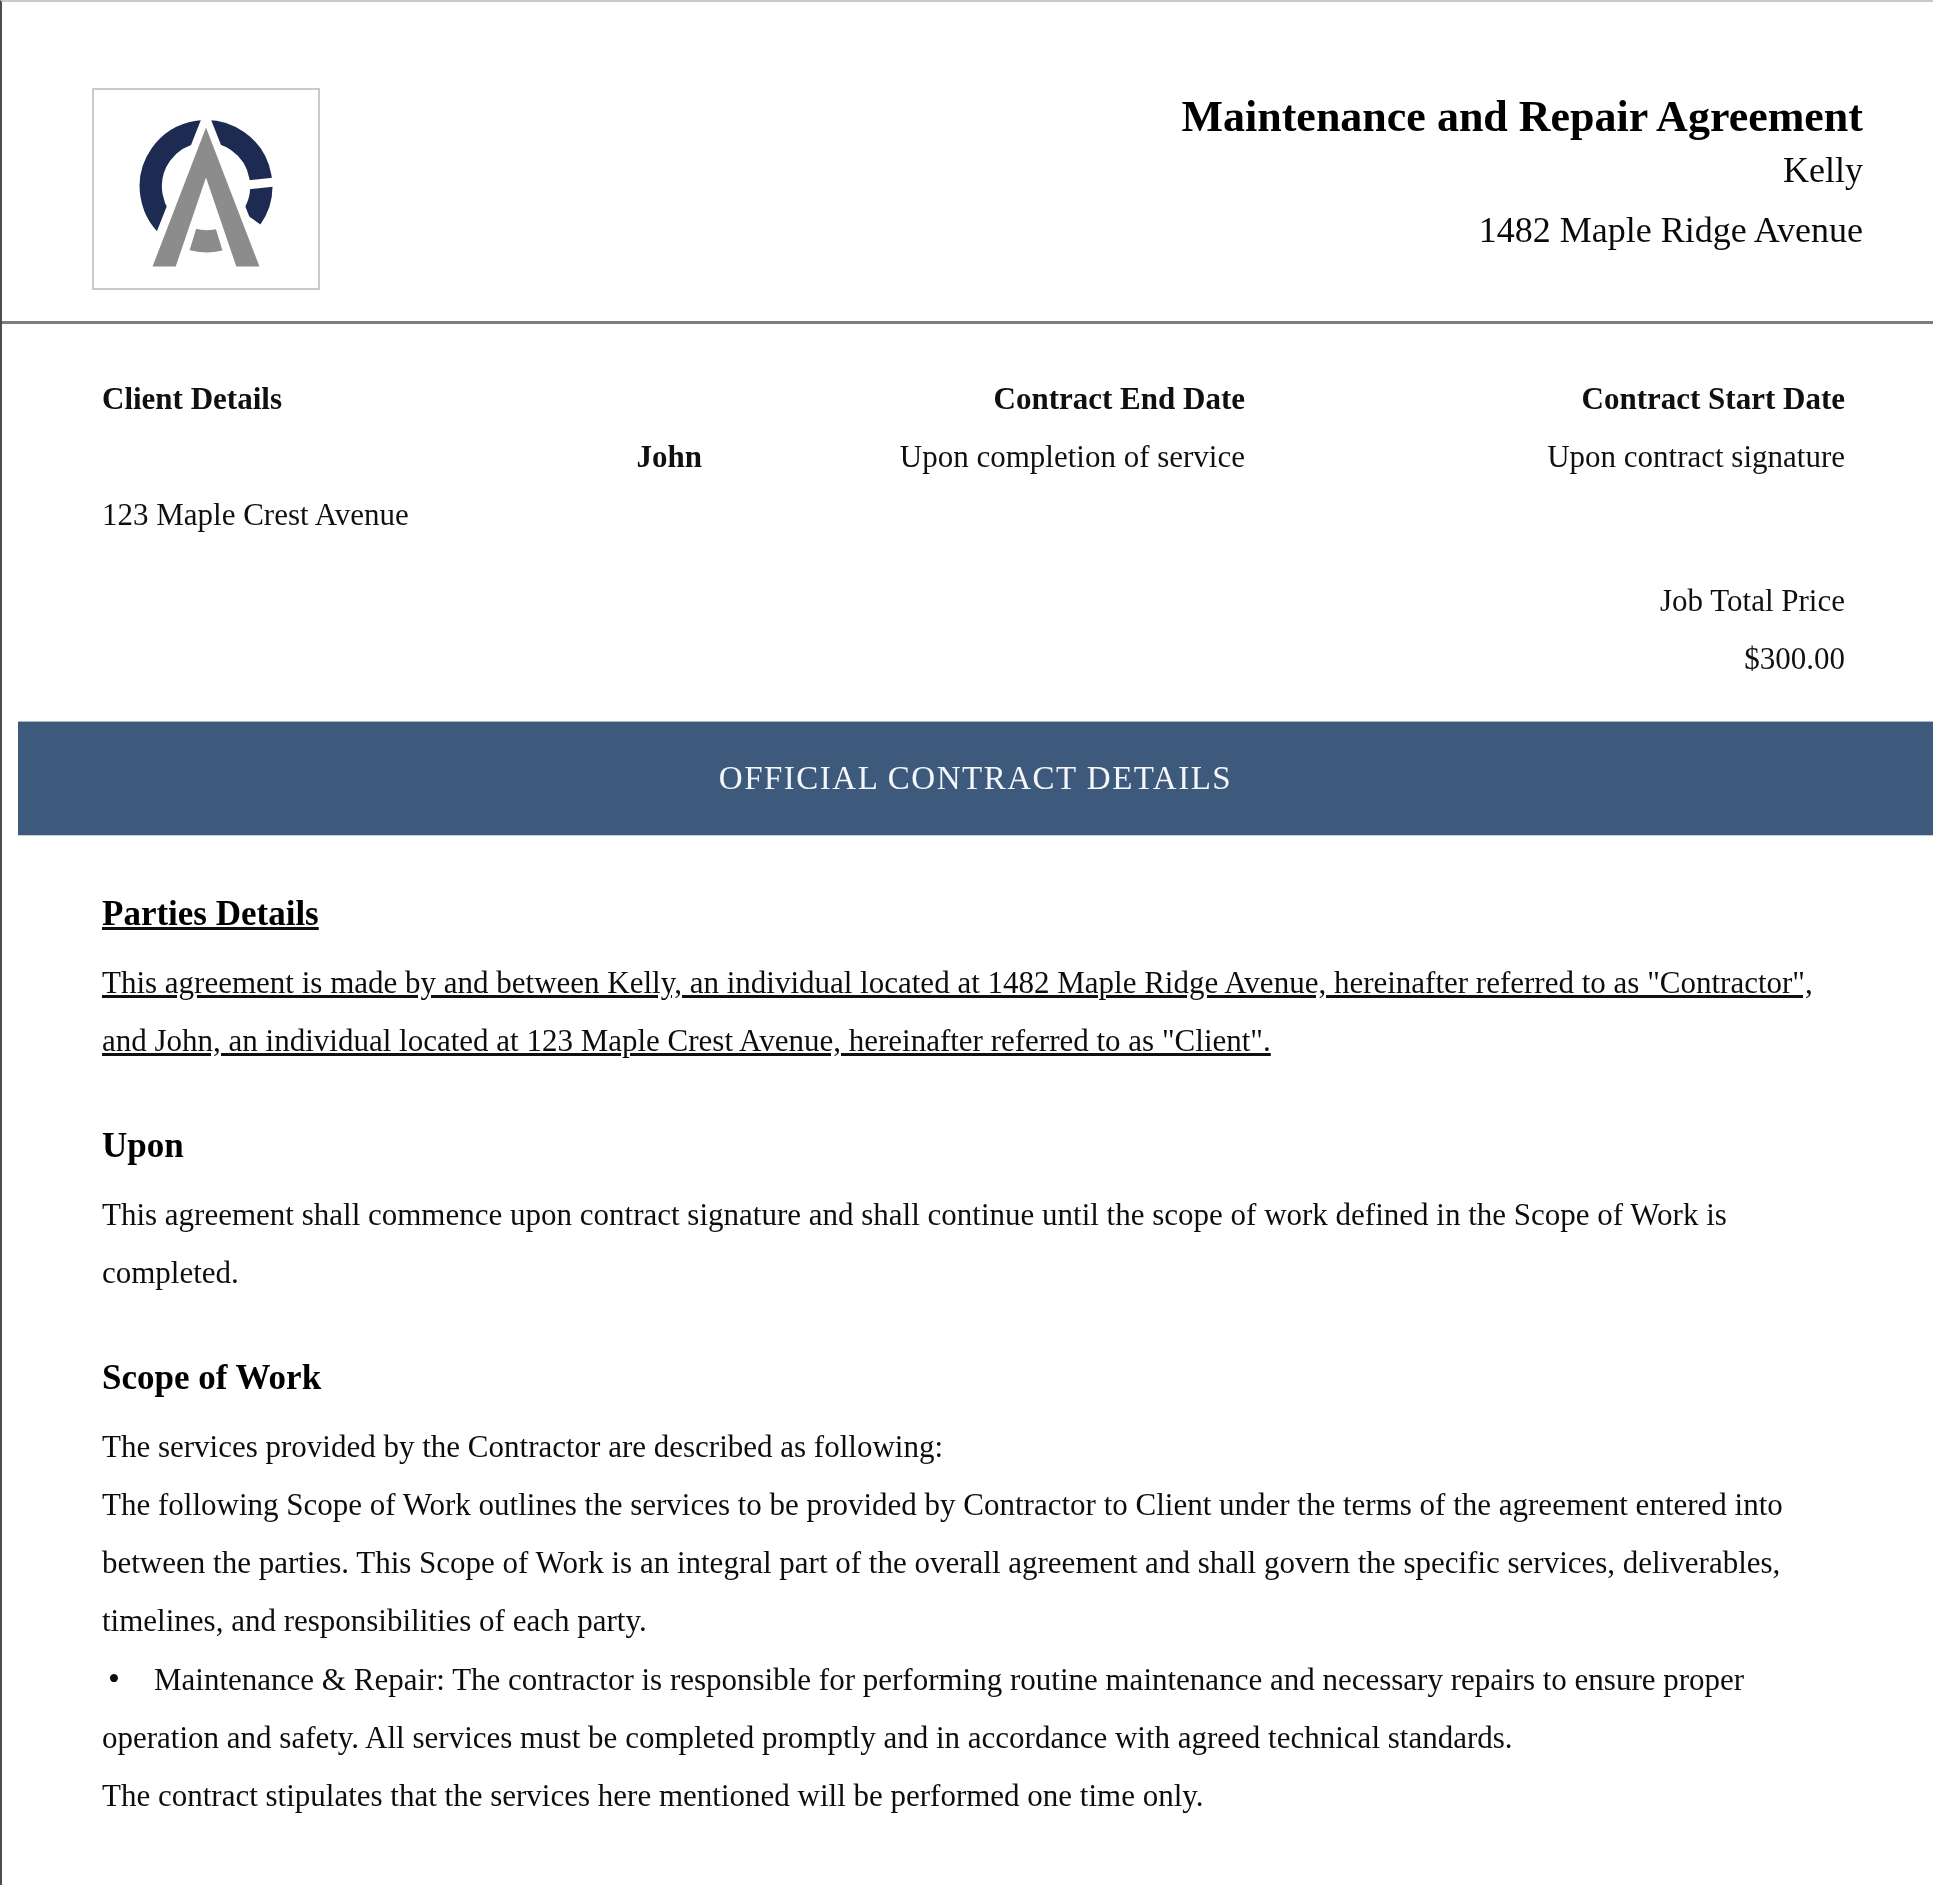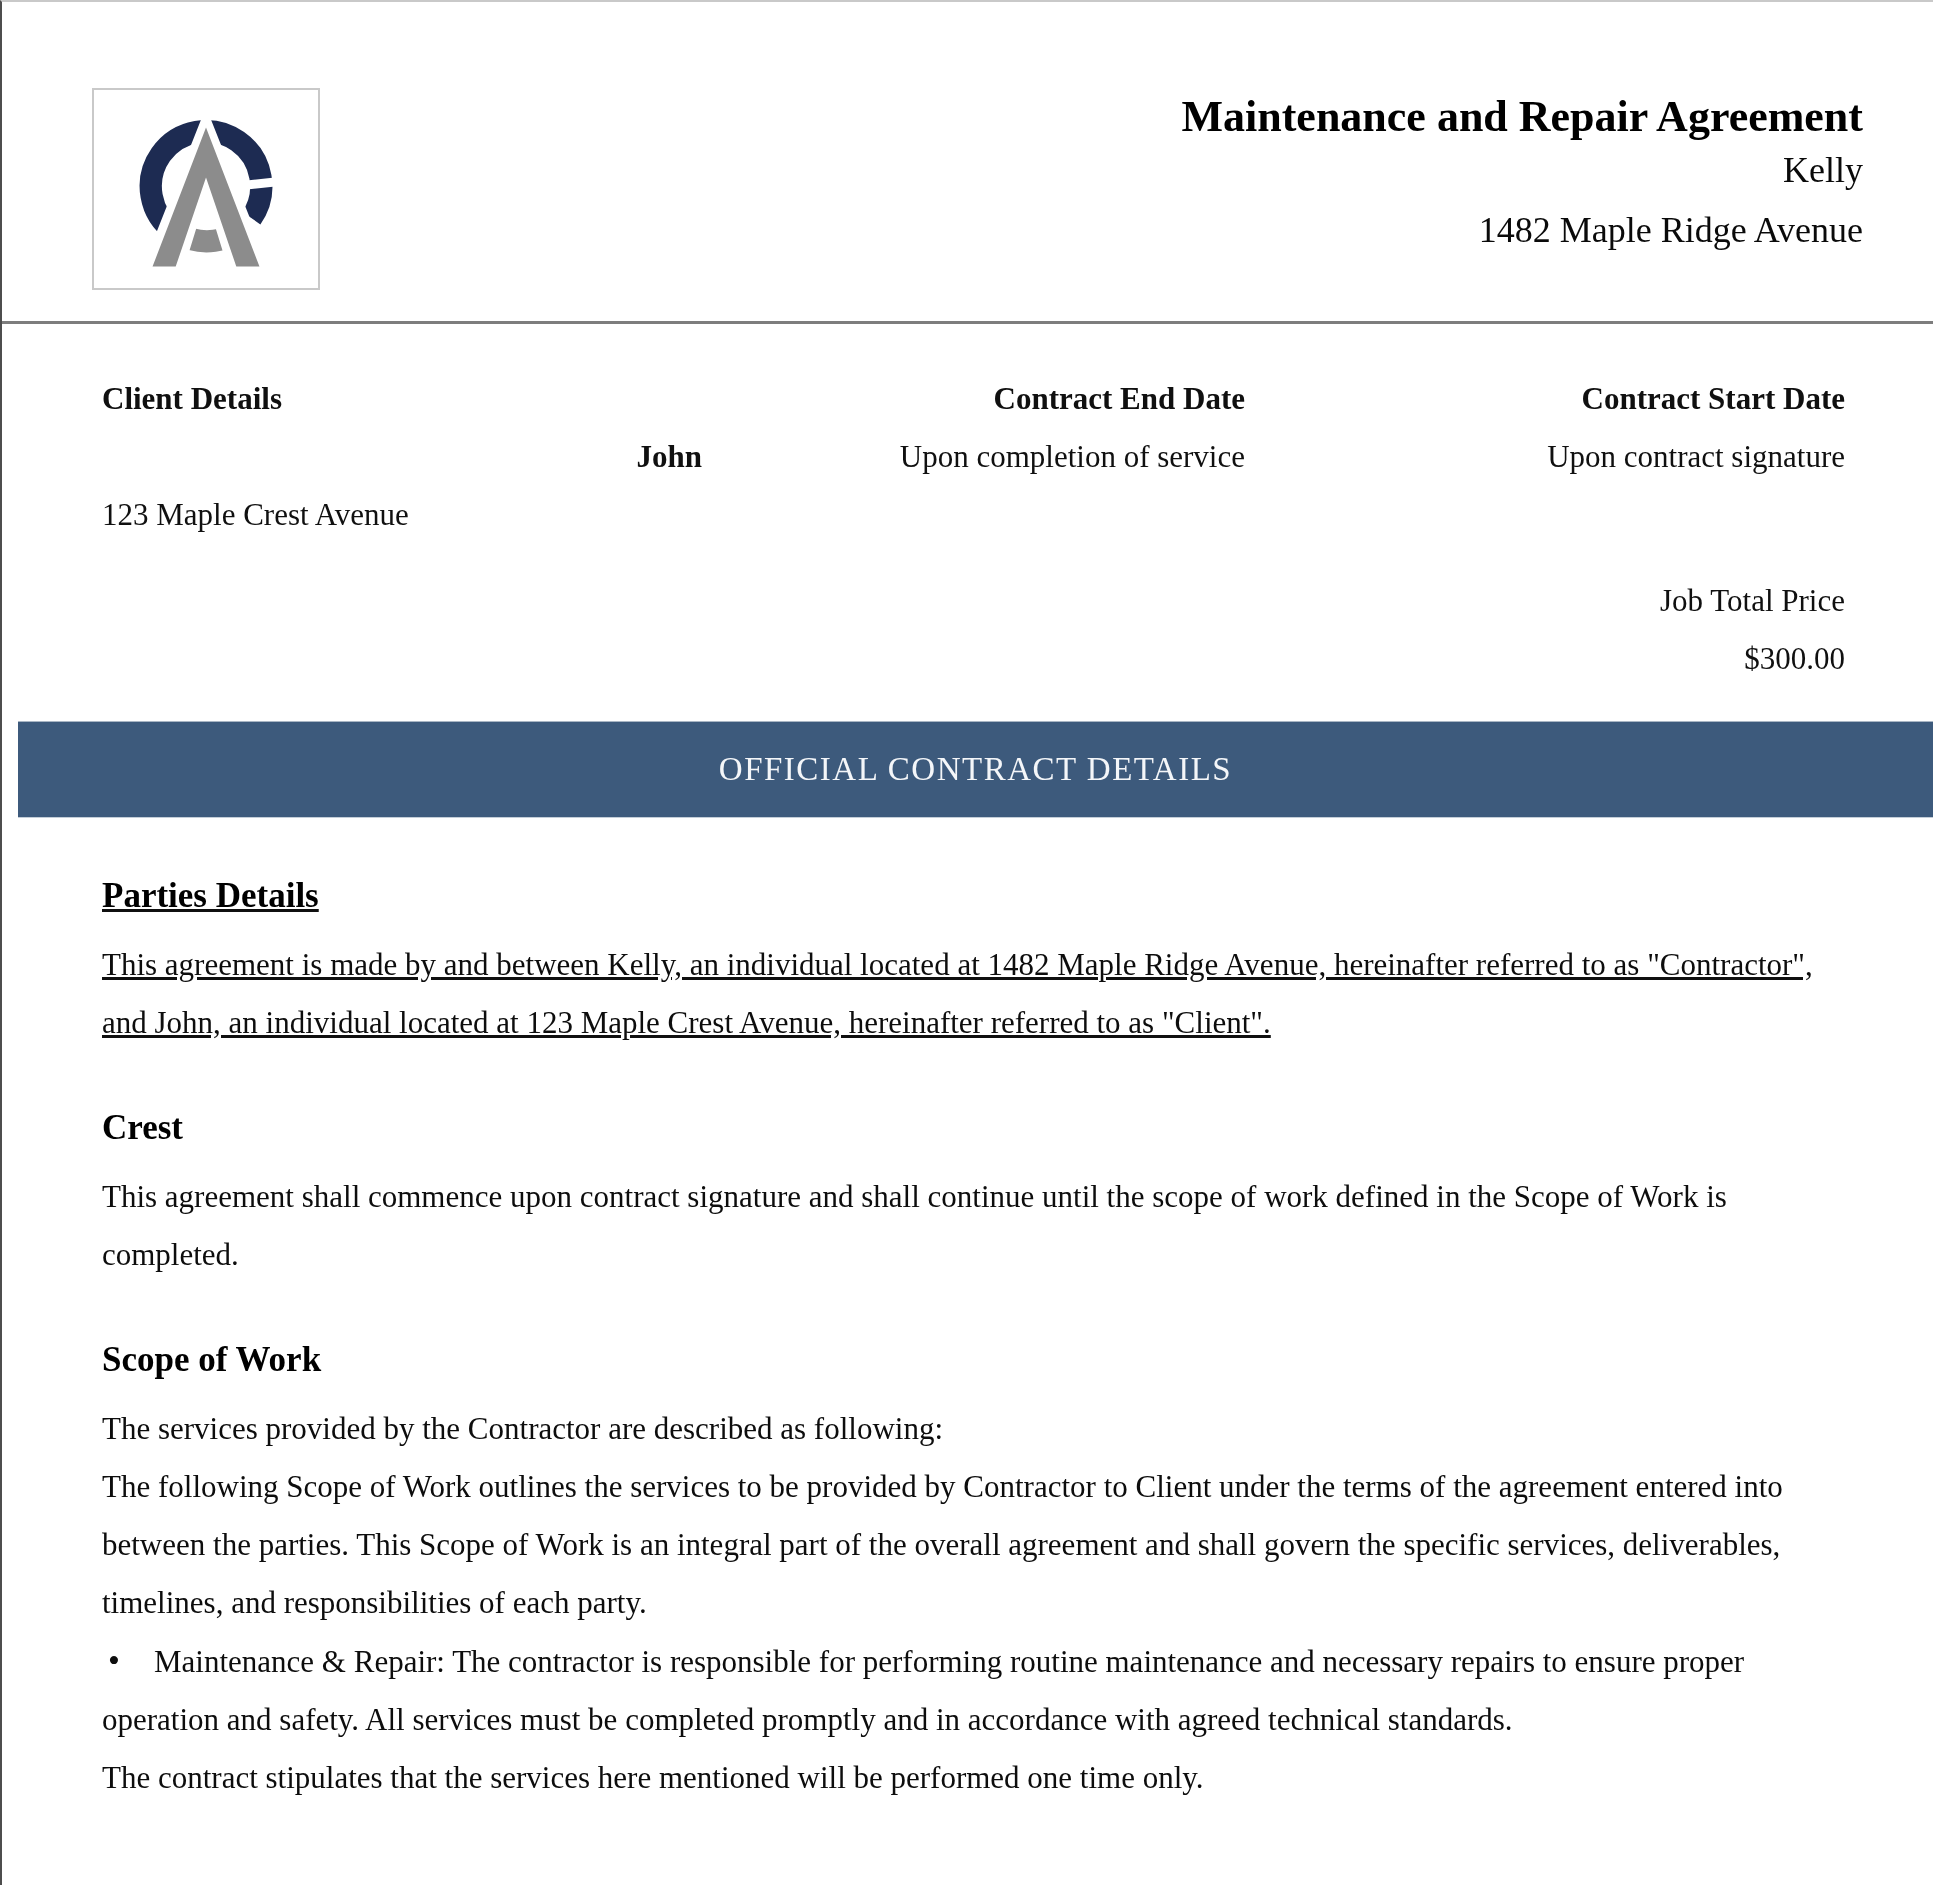--- a/index.html
+++ b/index.html
@@ -41,21 +41,21 @@
   .col-client { width: 600px; text-align: left; }
   .col-start  { width: 600px; text-align: right; }
   .col-end    { flex: 1;      text-align: right; }
   .info-label { font-weight: bold; }
   .info-strong { font-weight: bold; text-align: right; }
   .price-block { text-align: right; font-size: 31px; line-height: 58px; margin-top: 28px; }
 
   
   .banner {
     margin-top: 33px;
-    height: 97px;
+    height: 115px;
     background: #3d5a7c;
     border-top: 1px solid #a9b6c4;
     border-bottom: 1px solid #c3cdd8;
     display: flex; align-items: center; justify-content: center; margin-left: 16px;
   }
   .banner-text {
     color: #f4f6f9; font-size: 33px; letter-spacing: 1.5px; font-weight: normal;
   }
 
   
@@ -122,21 +122,21 @@
   </div>
 
   <div class="sections">
 
     <div class="section">
       <div class="section-heading">Parties Details</div>
       <p class="para">This agreement is made by and between Kelly, an individual located at 1482 Maple Ridge Avenue, hereinafter referred to as "Contractor", and John, an individual located at 123 Maple Crest Avenue, hereinafter referred to as "Client".</p>
     </div>
 
     <div class="section">
-      <div class="section-heading">Crest</div>
+      <div class="section-heading">Upon</div>
       <p class="para">This agreement shall commence upon contract signature and shall continue until the scope of work defined in the Scope of Work is completed.</p>
     </div>
 
     <div class="section">
       <div class="section-heading">Scope of Work</div>
       <p class="para">The services provided by the Contractor are described as following:</p>
       <p class="para">The following Scope of Work outlines the services to be provided by Contractor to Client under the terms of the agreement entered into between the parties. This Scope of Work is an integral part of the overall agreement and shall govern the specific services, deliverables, timelines, and responsibilities of each party.</p>
       <p class="para bullet-para"><span class="dot"></span><span>Maintenance &amp; Repair: The contractor is responsible for performing routine maintenance and necessary repairs to ensure proper operation and safety. All services must be completed promptly and in accordance with agreed technical standards.</span></p>
       <p class="para">The contract stipulates that the services here mentioned will be performed one time only.</p>
     </div>

